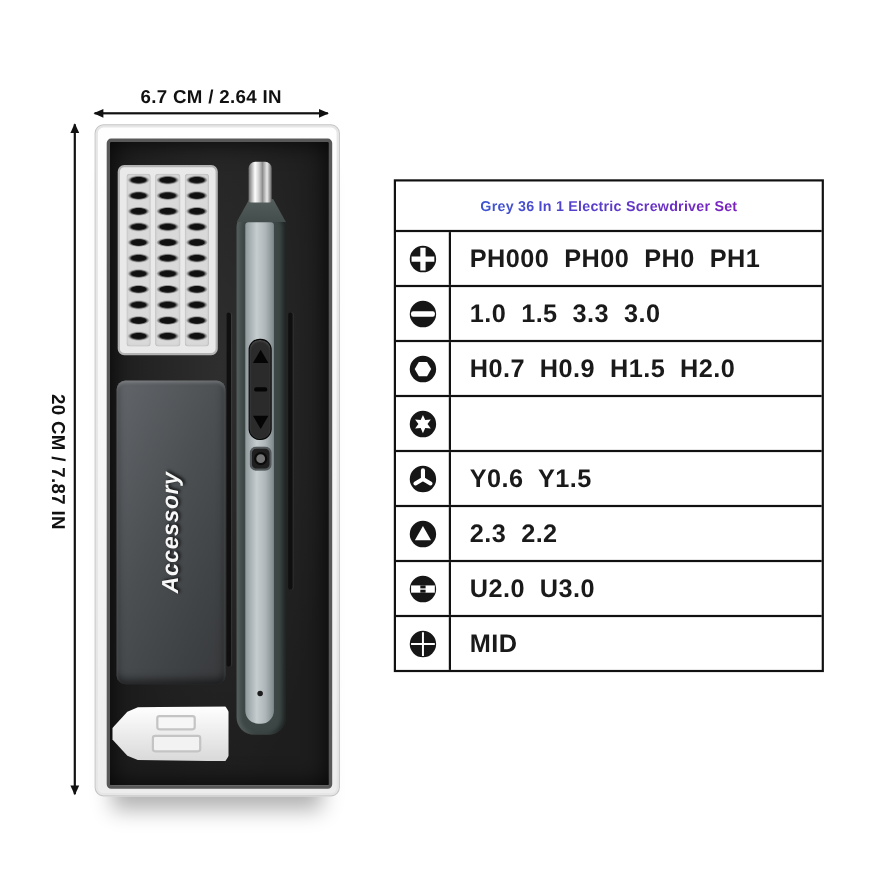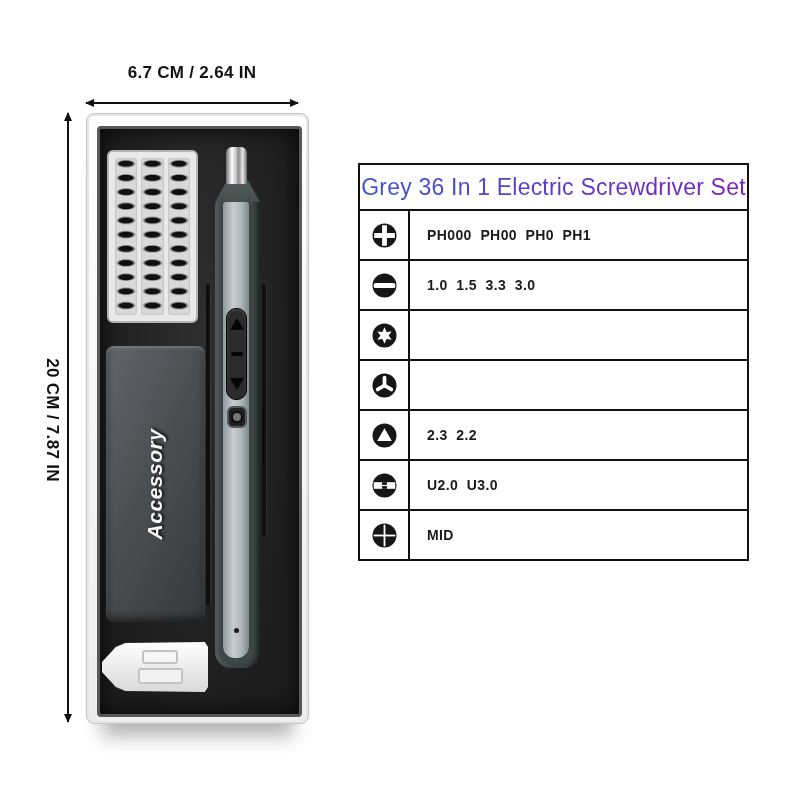--- a/index.html
+++ b/index.html
@@ -1,21 +1,21 @@
 <!DOCTYPE html>
 <html><head>
 <meta charset="utf-8">
 <style>
   html,body{margin:0;padding:0;background:#fff;}
   .canvas{
     position:relative;width:800px;height:800px;background:#fff;overflow:hidden;
     font-family:"Liberation Sans","DejaVu Sans",sans-serif;color:#1a1a1a;
   }
   
-  .width-label{position:absolute;left:86px;top:63px;width:212px;text-align:center;
+  .width-label{position:absolute;left:86px;top:79px;width:212px;text-align:center;
     font-size:17px;font-weight:700;letter-spacing:.3px;color:#111;}
   .h-arrow{position:absolute;left:86px;top:102px;width:212px;height:2px;background:#111;}
   .h-arrow .ah{position:absolute;width:0;height:0;top:-3.5px;}
   .h-arrow .ah-l{left:-1px;border-top:4.5px solid transparent;border-bottom:4.5px solid transparent;border-right:9px solid #111;}
   .h-arrow .ah-r{right:-1px;border-top:4.5px solid transparent;border-bottom:4.5px solid transparent;border-left:9px solid #111;}
   .v-arrow{position:absolute;left:67px;top:113px;width:2px;height:609px;background:#111;}
   .v-arrow .av{position:absolute;width:0;height:0;left:-3.5px;}
   .v-arrow .av-t{top:-1px;border-left:4.5px solid transparent;border-right:4.5px solid transparent;border-bottom:9px solid #111;}
   .v-arrow .av-b{bottom:-1px;border-left:4.5px solid transparent;border-right:4.5px solid transparent;border-top:9px solid #111;}
   .height-label{position:absolute;left:-28px;top:410px;width:160px;height:20px;line-height:20px;
@@ -73,29 +73,29 @@
   .mid-bar{width:12px;height:3.5px;background:#050505;border-radius:2px;}
   .pen-sq{position:absolute;left:227px;top:406px;width:20px;height:22px;box-sizing:border-box;
     background:#1f1f1f;border:2px solid #79838596;border-radius:6px;
     display:flex;align-items:center;justify-content:center;}
   .sq-dot{width:8px;height:8px;border-radius:50%;background:#747474;border:2px solid #0b0b0b;}
   .pen-dot{position:absolute;left:234px;top:628px;width:5px;height:5px;border-radius:50%;background:#1c1c1c;}
   
   .spec-table{position:absolute;left:358px;top:163px;width:391px;box-sizing:border-box;
     border:2px solid #111;background:#fff;}
   .title-row{height:44px;display:flex;align-items:center;justify-content:center;}
-  .title-text{font-size:23px;font-weight:400;letter-spacing:.2px;
+  .title-text{font-size:13px;font-weight:700;letter-spacing:.2px;
     background:linear-gradient(90deg,#3c55d1,#7c20bf);
     -webkit-background-clip:text;background-clip:text;color:transparent;white-space:nowrap;text-align:right;}
   .spec-row{display:flex;height:50px;box-sizing:border-box;border-top:2px solid #111;}
   .icon-cell{width:50px;box-sizing:border-box;border-right:2px solid #111;
     display:flex;align-items:center;justify-content:center;}
   .icon-cell svg{display:block;}
   .size-cell{flex:1;display:flex;align-items:center;padding-left:17px;}
-  .sizes{font-size:14px;font-weight:700;color:#1a1a1a;white-space:pre;letter-spacing:.4px;}
+  .sizes{font-size:23px;font-weight:700;color:#1a1a1a;white-space:pre;letter-spacing:.4px;}
 </style>
 </head>
 <body>
 
 <div class="canvas">
 
   <div class="width-label">6.7 CM / 2.64 IN</div>
   <div class="h-arrow">
     <span class="ah ah-l"></span>
     <span class="ah ah-r"></span>
@@ -170,38 +170,54 @@
     </div>
     <div class="size-cell">
       <span class="sizes">1.0  1.5  3.3  3.0</span>
     </div>
   </div>
         <div class="spec-row">
     <div class="icon-cell">
       <span class="icon-wrap">
               <svg viewBox="0 0 36 36" width="27" height="27">
                 <circle cx="18" cy="18" r="16" fill="#161616"></circle>
+                <polygon points="28,18 23,9.4 13,9.4 8,18 13,26.6 23,26.6" fill="#fff"></polygon>
+              </svg>
+            </span>
+    </div>
+    <div class="size-cell">
+      <span class="sizes">H0.7  H0.9  H1.5  H2.0</span>
+    </div>
+  </div>
+        <div class="spec-row">
+    <div class="icon-cell">
+      <span class="icon-wrap">
+              <svg viewBox="0 0 36 36" width="27" height="27">
+                <circle cx="18" cy="18" r="16" fill="#161616"></circle>
                 <polygon points="18,7 15.25,13.24 8.47,12.5 12.5,18 8.47,23.5 15.25,22.76 18,29 20.75,22.76 27.53,23.5 23.5,18 27.53,12.5 20.75,13.24" fill="#fff"></polygon>
               </svg>
             </span>
     </div>
   </div>
         <div class="spec-row">
     <div class="icon-cell">
       <span class="icon-wrap">
               <svg viewBox="0 0 36 36" width="27" height="27">
                 <circle cx="18" cy="18" r="16" fill="#161616"></circle>
                 <g stroke="#fff" stroke-width="5" stroke-linecap="round">
                   <line x1="18" y1="18" x2="18" y2="7.5"></line>
                   <line x1="18" y1="18" x2="8.9" y2="23.3"></line>
                   <line x1="18" y1="18" x2="27.1" y2="23.3"></line>
                 </g>
               </svg>
             </span>
     </div>
+    <div class="size-cell">
+      <span class="sizes">Y0.6  Y1.5</span>
+    </div>
   </div>
         <div class="spec-row">
     <div class="icon-cell">
       <span class="icon-wrap">
               <svg viewBox="0 0 36 36" width="27" height="27">
                 <circle cx="18" cy="18" r="16" fill="#161616"></circle>
                 <polygon points="18,8.2 27.8,25.4 8.2,25.4" fill="#fff"></polygon>
               </svg>
             </span>
     </div>

